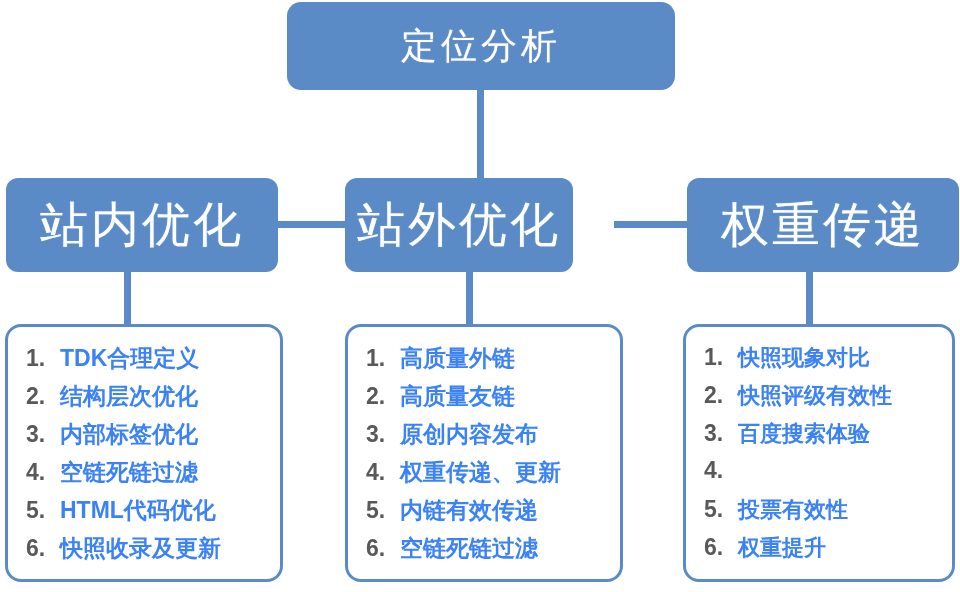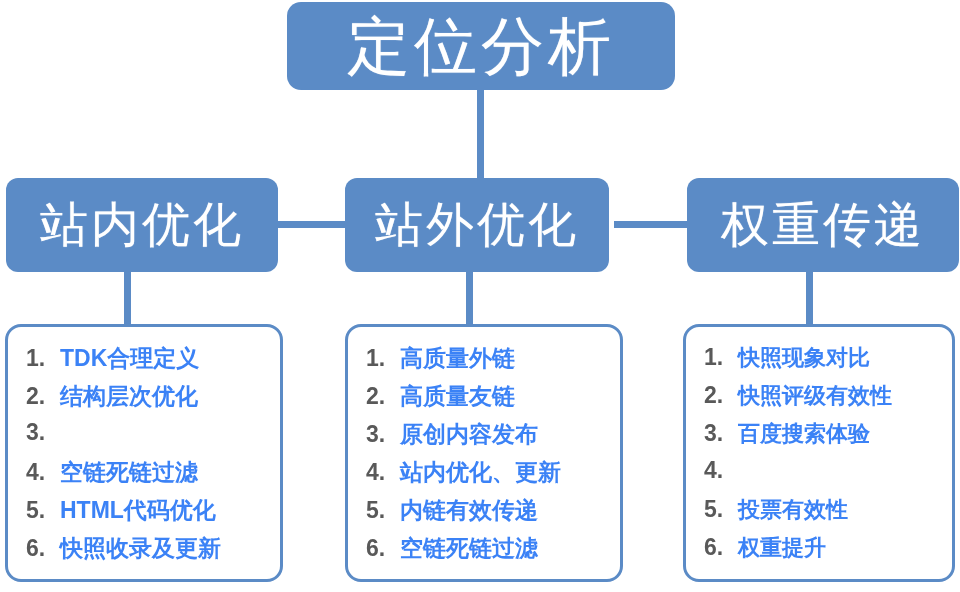--- a/index.html
+++ b/index.html
@@ -50,32 +50,32 @@
       0 0 1px rgba(255,255,255,0.6);
   }
 
   #node-root {
     left: 287px;
     top: 2px;
     width: 388px;
     height: 88px;
     border-radius: 14px;
   }
-  #node-root .node-title { font-size: 63px; letter-spacing: 4px; }
+  #node-root .node-title { font-size: 36px; letter-spacing: 4px; }
 
   #node-internal {
     left: 6px;
     top: 178px;
     width: 272px;
     height: 94px;
   }
   #node-external {
     left: 345px;
     top: 178px;
-    width: 264px;
+    width: 228px;
     height: 94px;
   }
   #node-weight {
     left: 687px;
     top: 178px;
     width: 272px;
     height: 94px;
   }
   #node-internal .node-title,
   #node-external .node-title,
@@ -174,20 +174,21 @@
       <li class="list-item">
         <span class="item-num">1.</span>
         <span class="item-text">TDK合理定义</span>
       </li>
       <li class="list-item">
         <span class="item-num">2.</span>
         <span class="item-text">结构层次优化</span>
       </li>
       <li class="list-item">
         <span class="item-num">3.</span>
+        <span class="item-text">内部标签优化</span>
       </li>
       <li class="list-item">
         <span class="item-num">4.</span>
         <span class="item-text">空链死链过滤</span>
       </li>
       <li class="list-item">
         <span class="item-num">5.</span>
         <span class="item-text">HTML代码优化</span>
       </li>
       <li class="list-item">
@@ -206,21 +207,21 @@
       <li class="list-item">
         <span class="item-num">2.</span>
         <span class="item-text">高质量友链</span>
       </li>
       <li class="list-item">
         <span class="item-num">3.</span>
         <span class="item-text">原创内容发布</span>
       </li>
       <li class="list-item">
         <span class="item-num">4.</span>
-        <span class="item-text">站内优化、更新</span>
+        <span class="item-text">权重传递、更新</span>
       </li>
       <li class="list-item">
         <span class="item-num">5.</span>
         <span class="item-text">内链有效传递</span>
       </li>
       <li class="list-item">
         <span class="item-num">6.</span>
         <span class="item-text">空链死链过滤</span>
       </li>
     </ul>

